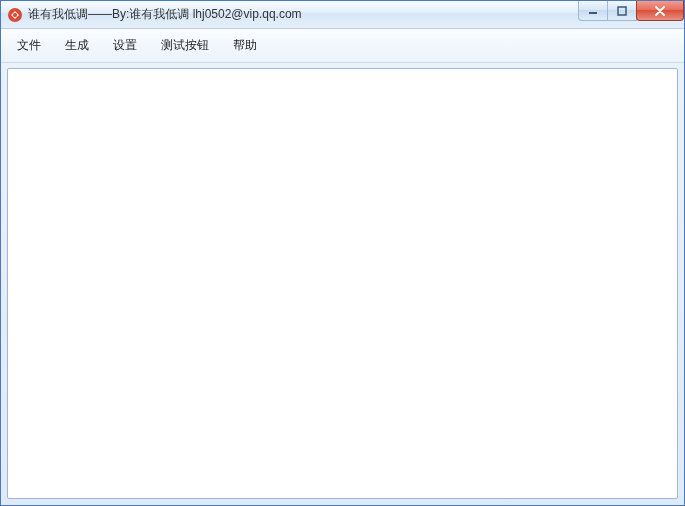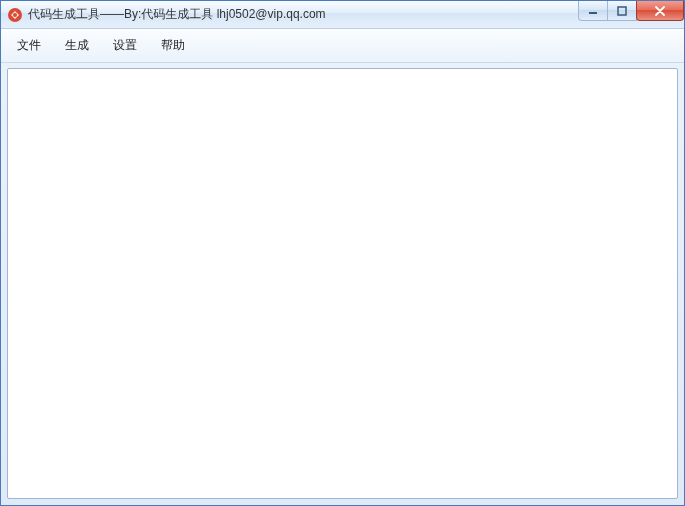--- a/index.html
+++ b/index.html
@@ -103,21 +103,21 @@
 <div class="window">
 
   <div class="titlebar">
     <span class="app-icon">
       <svg width="16" height="16" viewBox="0 0 16 16">
         <circle cx="8" cy="8" r="7" fill="#d94b36"></circle>
         <path d="M4 8 L8 4 L12 8 L8 12 Z" fill="#fff" opacity="0.85"></path>
         <circle cx="8" cy="8" r="2" fill="#d94b36"></circle>
       </svg>
     </span>
-    <span class="title-text">代码生成工具——By:代码生成工具 lhj0502@vip.qq.com</span>
+    <span class="title-text">谁有我低调——By:谁有我低调 lhj0502@vip.qq.com</span>
     <div class="win-controls">
       <div class="win-btn min">
         <svg width="10" height="10" viewBox="0 0 10 10">
           <rect x="1" y="6" width="8" height="2" fill="#3a5a7a"></rect>
         </svg>
       </div>
       <div class="win-btn max">
         <svg width="10" height="10" viewBox="0 0 10 10">
           <rect x="1" y="1" width="8" height="8" fill="none" stroke="#3a5a7a" stroke-width="1.5"></rect>
         </svg>
@@ -127,20 +127,21 @@
           <path d="M2 1 L10 9 M10 1 L2 9" stroke="#ffffff" stroke-width="1.8" stroke-linecap="round"></path>
         </svg>
       </div>
     </div>
   </div>
 
   <div class="menubar">
     <div class="menu-item">文件</div>
     <div class="menu-item">生成</div>
     <div class="menu-item">设置</div>
+    <div class="menu-item">测试按钮</div>
     <div class="menu-item">帮助</div>
   </div>
 
   <div class="client-area">
     <div class="content-panel"></div>
   </div>
 
 </div>
 
 </body></html>

